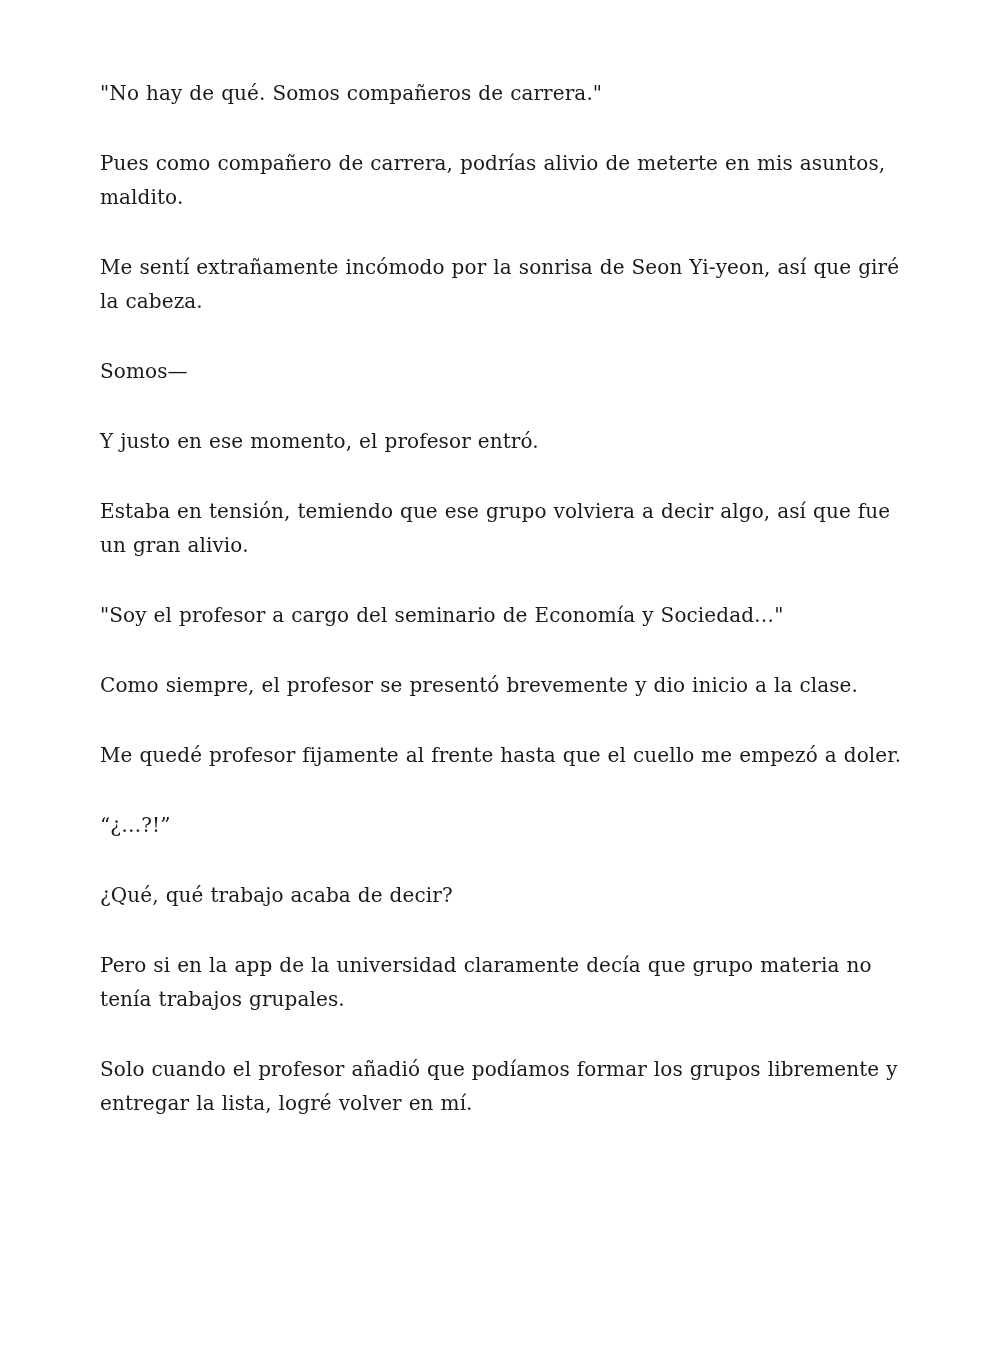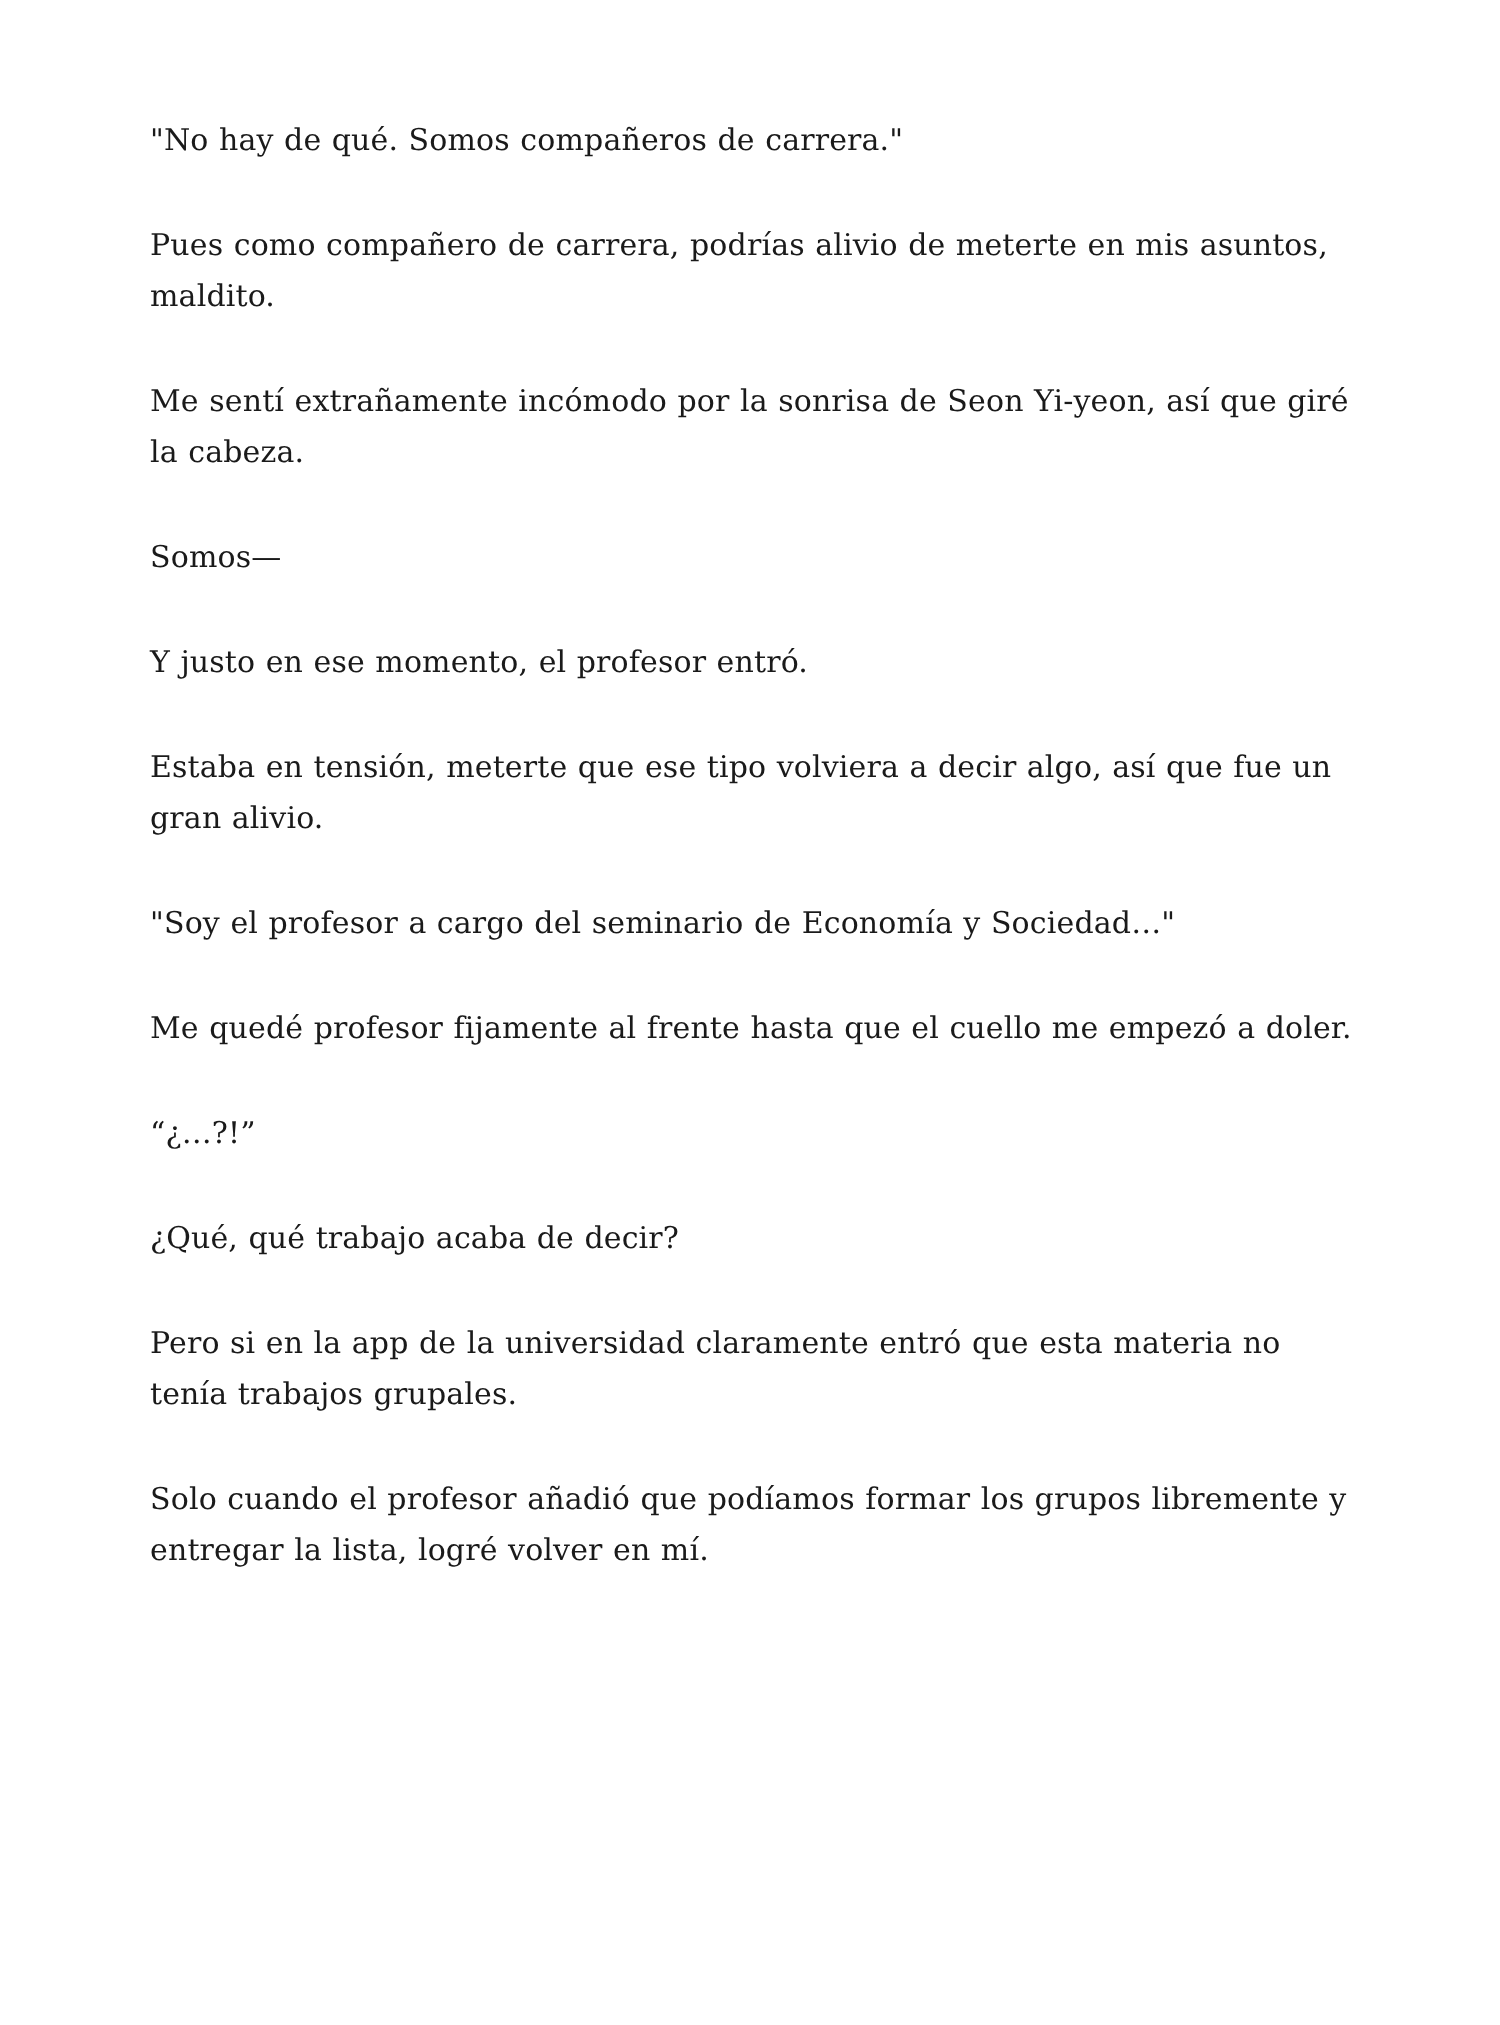--- a/index.html
+++ b/index.html
@@ -40,21 +40,22 @@
 </head>
 <body>
 
 <div class="page">
   <div class="content">
     <p>"No hay de qué. Somos compañeros de carrera."</p>
     <p>Pues como compañero de carrera, podrías alivio de meterte en mis asuntos, maldito.</p>
     <p>Me sentí extrañamente incómodo por la sonrisa de Seon Yi-yeon, así que giré la cabeza.</p>
     <p>Somos—</p>
     <p>Y justo en ese momento, el profesor entró.</p>
-    <p>Estaba en tensión, meterte que ese tipo volviera a decir algo, así que fue un gran alivio.</p>
+    <p>Estaba en tensión, temiendo que ese grupo volviera a decir algo, así que fue un gran alivio.</p>
     <p>"Soy el profesor a cargo del seminario de Economía y Sociedad…"</p>
+    <p>Como siempre, el profesor se presentó brevemente y dio inicio a la clase.</p>
     <p>Me quedé profesor fijamente al frente hasta que el cuello me empezó a doler.</p>
     <p>“¿…?!”</p>
     <p>¿Qué, qué trabajo acaba de decir?</p>
-    <p>Pero si en la app de la universidad claramente entró que esta materia no tenía trabajos grupales.</p>
+    <p>Pero si en la app de la universidad claramente decía que grupo materia no tenía trabajos grupales.</p>
     <p>Solo cuando el profesor añadió que podíamos formar los grupos libremente y entregar la lista, logré volver en mí.</p>
   </div>
 </div>
 
 </body></html>

